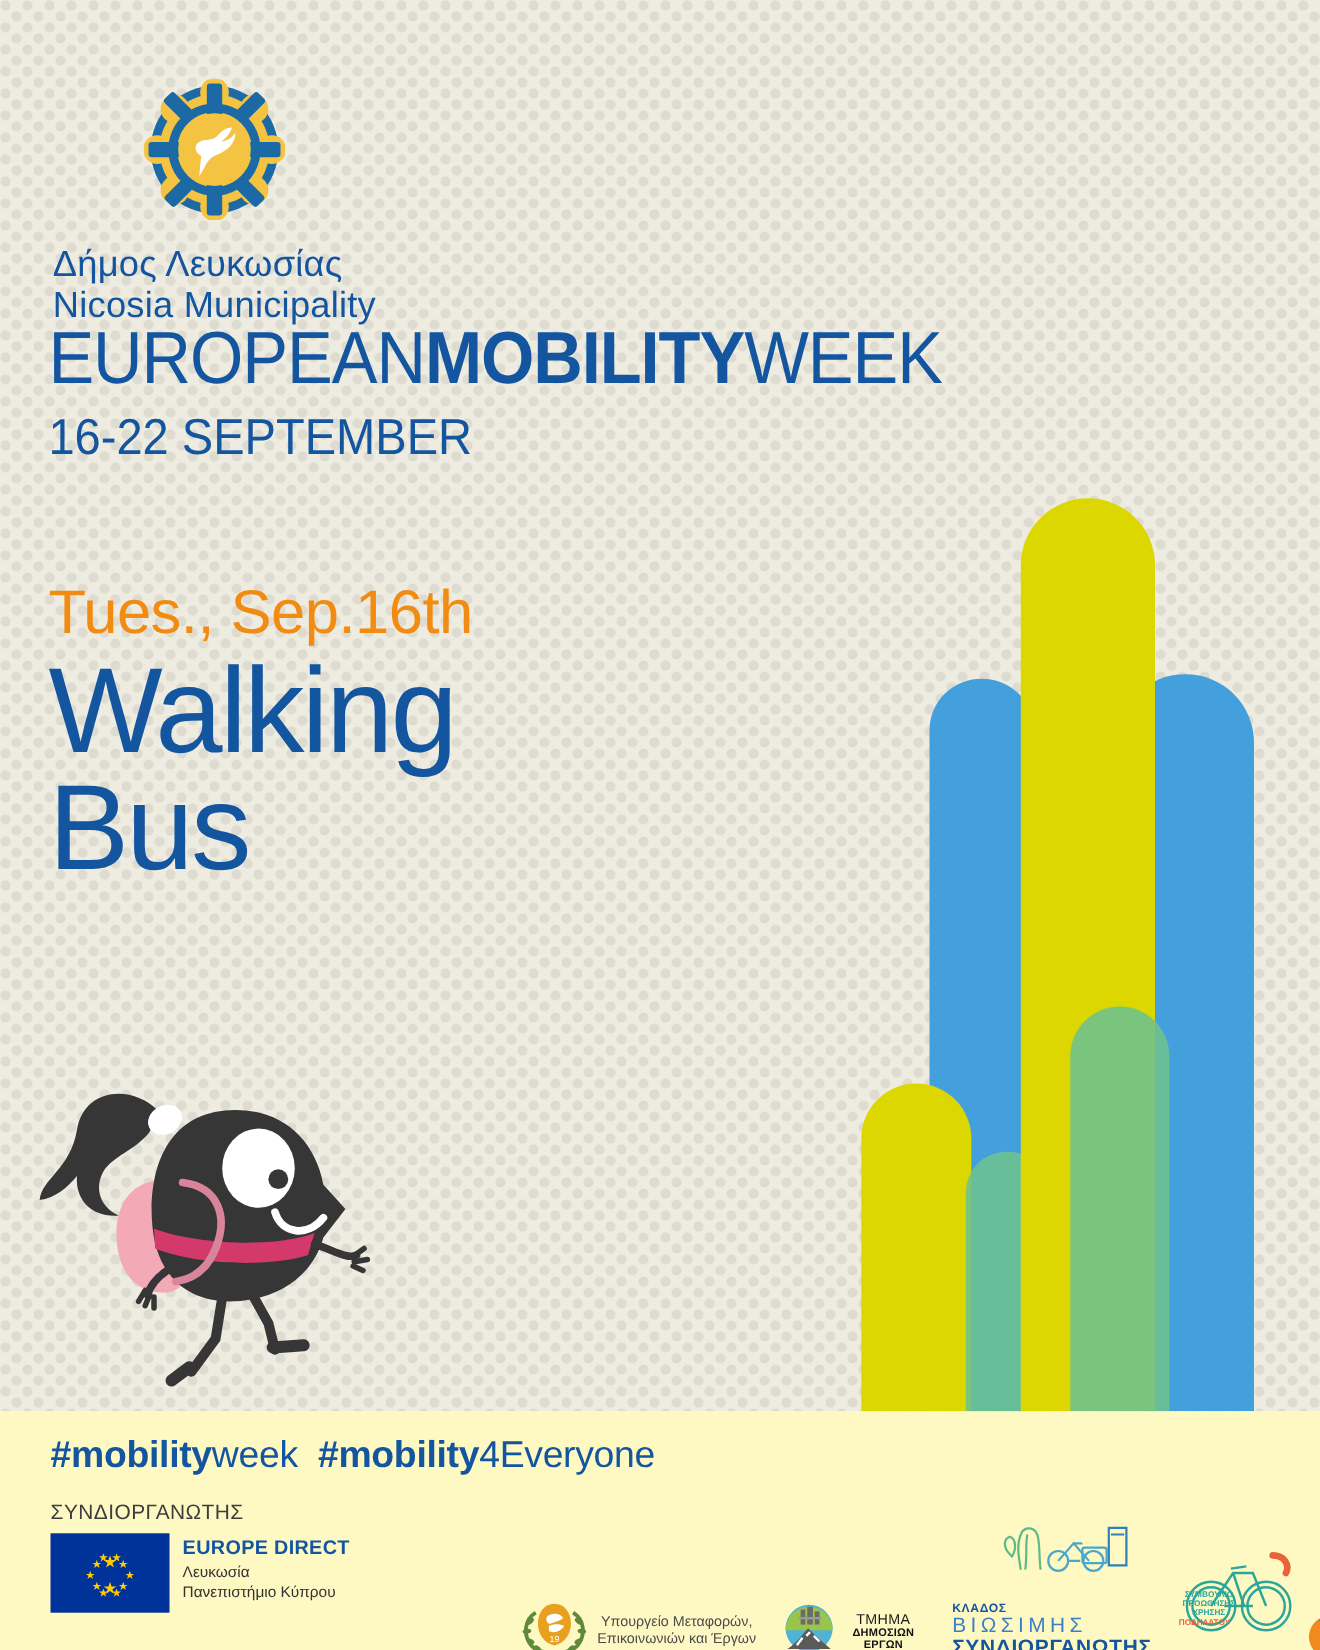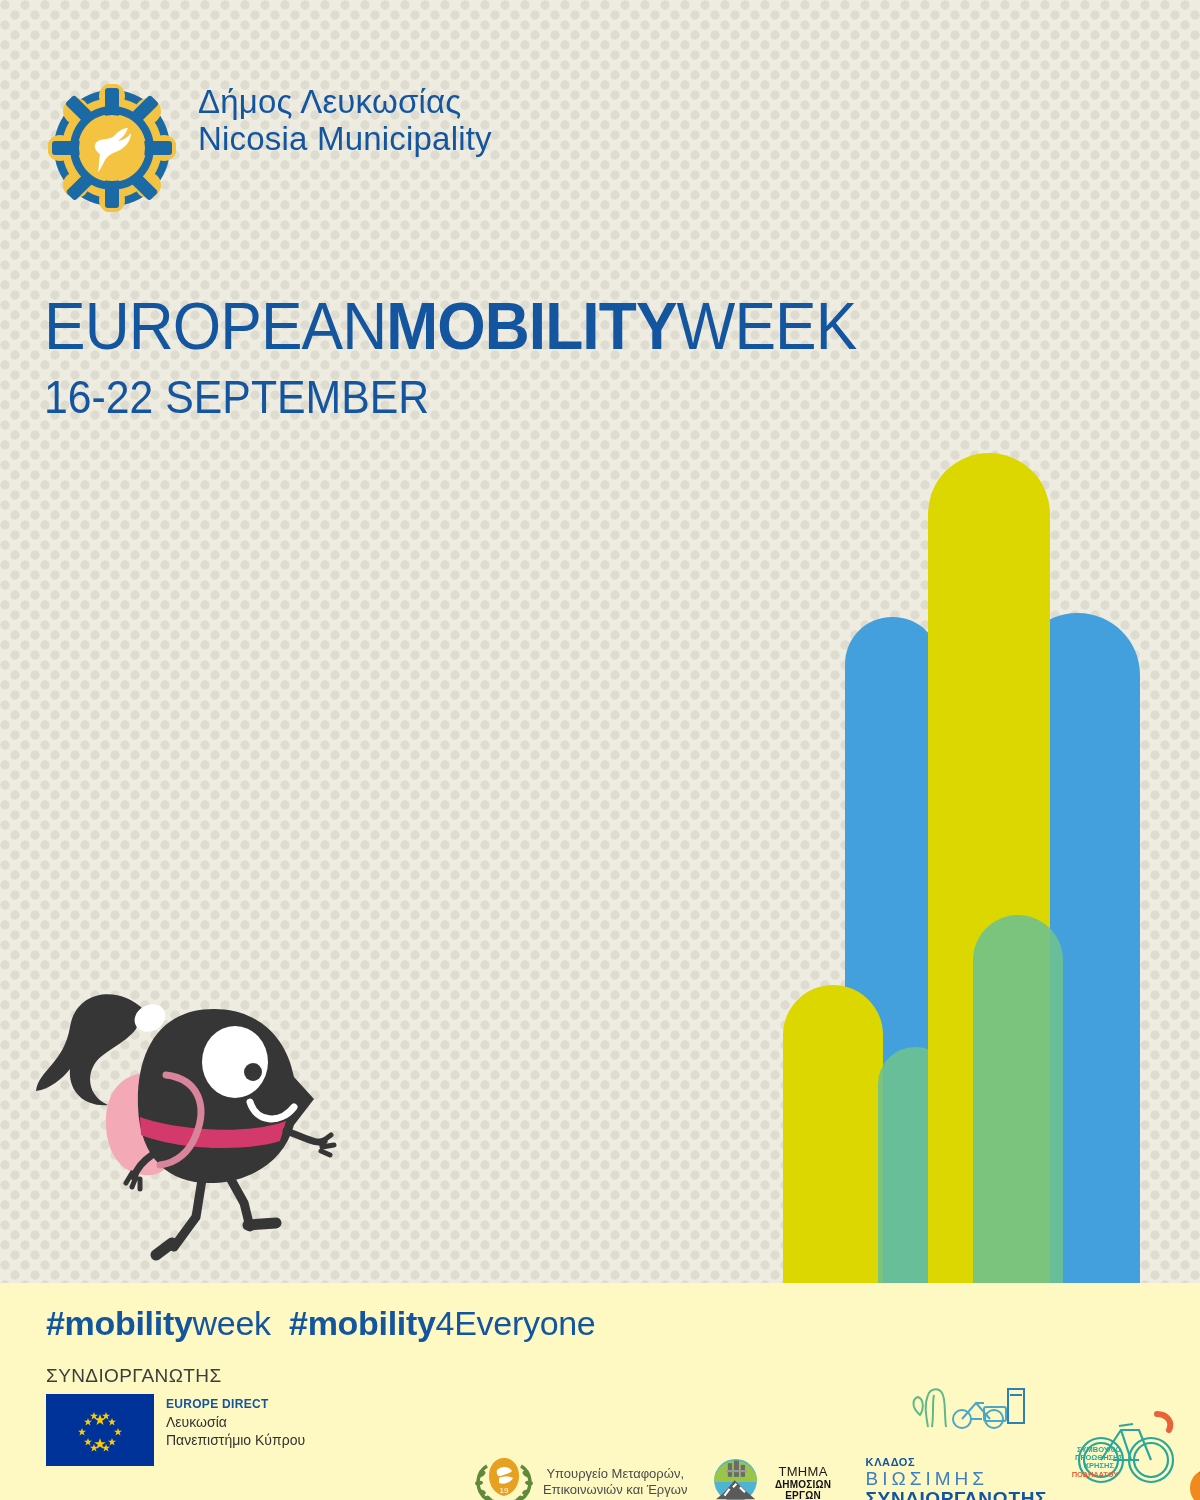--- a/index.html
+++ b/index.html
@@ -19,21 +19,21 @@
   .body-area{
     position:absolute;left:0;top:0;width:1200px;height:1283px;
     background-color:#eeece1;
     background-image:
       radial-gradient(circle at 5px 5px, #dedcd0 4.2px, rgba(222,220,208,0) 5px),
       radial-gradient(circle at 15px 15px, #dedcd0 4.2px, rgba(222,220,208,0) 5px);
     background-size:20px 20px,20px 20px;
     overflow:hidden;
   }
   
-  .logo-row{position:absolute;left:48px;top:84px;display:flex;align-items:flex-start;gap:22px;}
+  .logo-row{position:absolute;left:48px;top:72px;display:flex;align-items:center;gap:22px;flex-direction:column;}
   .logo-mark{width:128px;height:128px;}
   .muni-text{line-height:1.12;}
   .muni-gr{font-size:33px;color:#1455a0;font-weight:400;letter-spacing:.2px;}
   .muni-en{font-size:33px;color:#1455a0;font-weight:400;letter-spacing:.2px;}
 
   
   .emw{position:absolute;left:44px;top:287px;white-space:nowrap;}
   .emw-line1{
     font-size:67px;color:#1455a0;letter-spacing:-1px;
     font-family:"Liberation Sans Narrow","Liberation Sans",sans-serif;
@@ -60,21 +60,21 @@
   .mascot{position:absolute;left:28px;top:955px;width:345px;height:320px;}
 
   
   .footer{position:absolute;left:0;top:1283px;width:1200px;height:217px;background:#fef9c3;}
   .tags{position:absolute;left:46px;top:21px;font-size:34px;color:#1455a0;letter-spacing:-.3px;}
   .tags b{font-weight:bold;}
   .coorg-label{position:absolute;left:46px;top:82px;font-size:19px;color:#3d3d3d;letter-spacing:.4px;}
   .ed-logo{position:absolute;left:46px;top:111px;display:flex;align-items:flex-start;gap:12px;}
   .ed-flag{width:108px;height:72px;background:#003399;position:relative;}
   .ed-text{padding-top:3px;}
-  .ed-title{font-size:12px;font-weight:bold;color:#1455a0;letter-spacing:.3px;}
+  .ed-title{font-size:18px;font-weight:bold;color:#1455a0;letter-spacing:.3px;}
   .ed-sub{font-size:14px;color:#333;line-height:1.3;margin-top:2px;}
 
   .partners{position:absolute;left:465px;top:100px;display:flex;align-items:flex-end;gap:22px;}
   .p-item{display:flex;flex-direction:row;align-items:center;}
   .p-cap{font-size:13px;color:#4a4a4a;text-align:center;line-height:1.25;margin-top:2px;white-space:nowrap;}
 
   .dpw-cap1{font-size:13px;color:#1b1b1b;letter-spacing:.3px;line-height:1.1;}
   .dpw-cap2{font-size:10px;color:#111;font-weight:bold;letter-spacing:.2px;line-height:1.1;}
 
   .sm-cap{display:flex;flex-direction:column;align-items:flex-start;line-height:1.08;margin-top:-2px;}
@@ -146,20 +146,27 @@
         <div class="muni-gr">Δήμος Λευκωσίας</div>
         <div class="muni-en">Nicosia Municipality</div>
       </div>
     </div>
 
     <div class="emw">
       <div class="emw-line1"><span>EUROPEAN</span><span class="emw-b">MOBILITY</span><span>WEEK</span></div>
       <div class="emw-line2">16-22 SEPTEMBER</div>
     </div>
 
+    <div class="event">
+      <div class="event-date">Tues., Sep.16th</div>
+      <div class="event-title">
+        <div>Walking</div>
+        <div>Bus</div>
+      </div>
+    </div>
 
     <svg class="mascot" viewBox="0 0 345 320">
 
       <path d="M116 55 C92 30 48 34 42 72 C36 108 10 116 8 136
                C22 134 34 124 42 114 C40 136 56 152 80 150
                C62 142 58 124 66 110 C74 96 96 90 108 74 Z" fill="#363636"></path>
 
       <path d="M120 118 C92 118 76 140 78 172 C80 204 98 222 124 220
                C140 218 150 200 150 170 C150 140 142 118 120 118 Z" fill="#f4aab6"></path>
 

